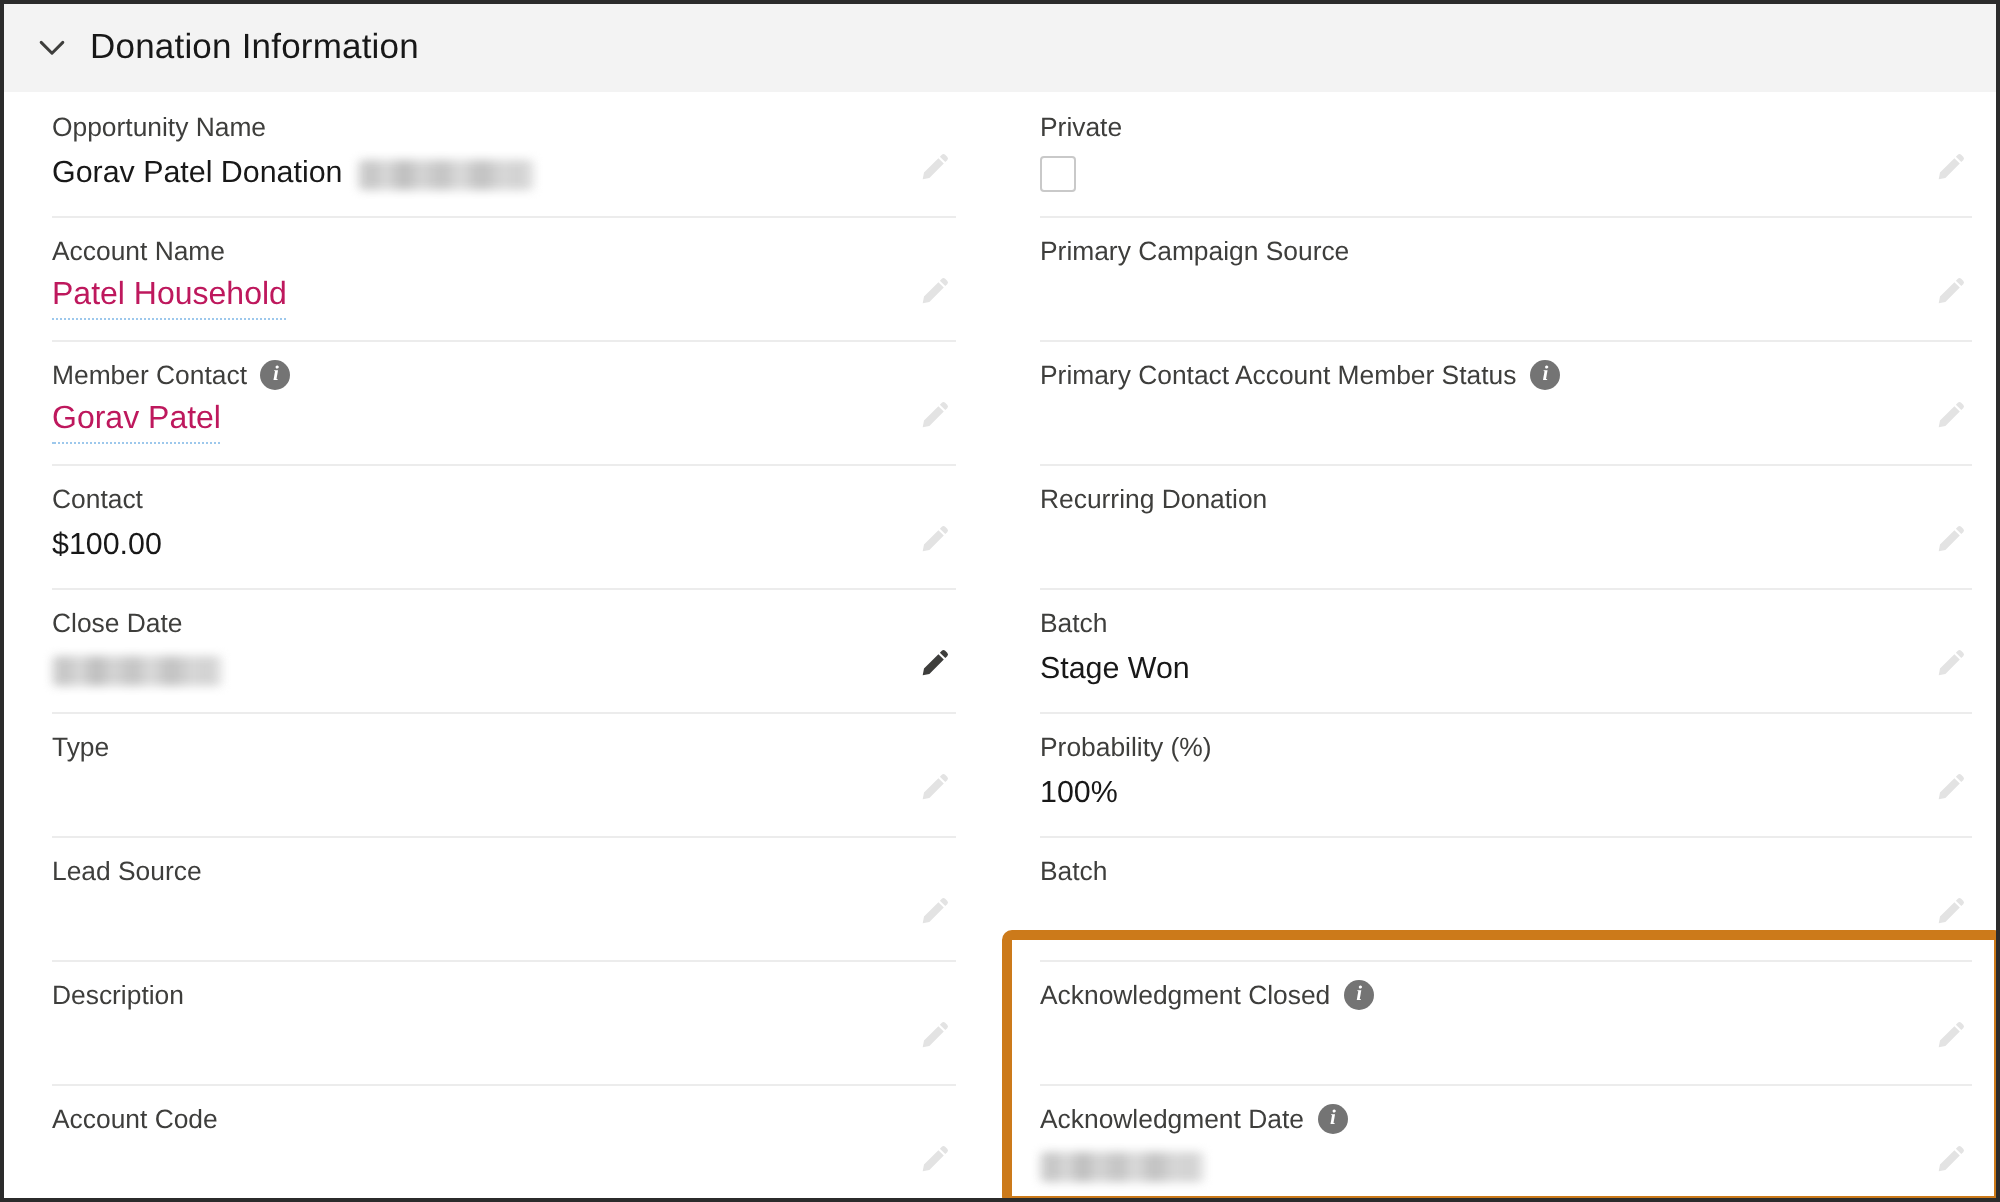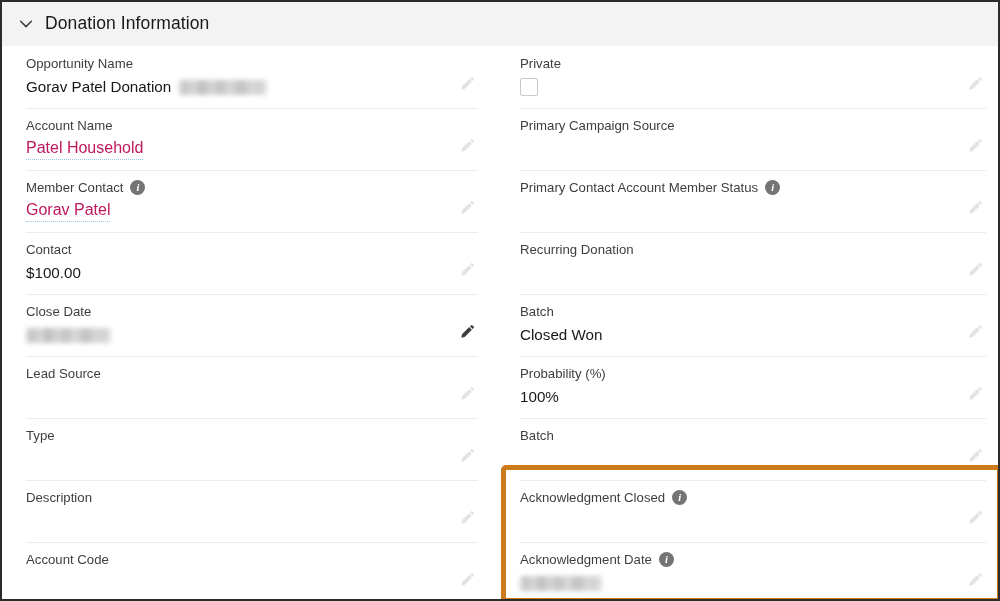--- a/index.html
+++ b/index.html
@@ -250,32 +250,32 @@
             <span class="redacted" style="width: 85px;"></span>
           </div>
           <div class="edit-btn dark">
             <svg viewBox="0 0 16 16" aria-hidden="true">
               <path d="M11.9 1.4a1.2 1.2 0 0 1 1.7 0l1 1a1.2 1.2 0 0 1 0 1.7l-.95.95-2.7-2.7.95-.95zM10.2 3.1l2.7 2.7-7.2 7.2-3.35.65.65-3.35 7.2-7.2z"></path>
             </svg>
           </div>
         </div>
         <div class="field">
           <div class="field-label">
+            <span>Type</span>
+          </div>
+          <div class="field-value empty"></div>
+          <div class="edit-btn light">
+            <svg viewBox="0 0 16 16" aria-hidden="true">
+              <path d="M11.9 1.4a1.2 1.2 0 0 1 1.7 0l1 1a1.2 1.2 0 0 1 0 1.7l-.95.95-2.7-2.7.95-.95zM10.2 3.1l2.7 2.7-7.2 7.2-3.35.65.65-3.35 7.2-7.2z"></path>
+            </svg>
+          </div>
+        </div>
+        <div class="field">
+          <div class="field-label">
             <span>Lead Source</span>
-          </div>
-          <div class="field-value empty"></div>
-          <div class="edit-btn light">
-            <svg viewBox="0 0 16 16" aria-hidden="true">
-              <path d="M11.9 1.4a1.2 1.2 0 0 1 1.7 0l1 1a1.2 1.2 0 0 1 0 1.7l-.95.95-2.7-2.7.95-.95zM10.2 3.1l2.7 2.7-7.2 7.2-3.35.65.65-3.35 7.2-7.2z"></path>
-            </svg>
-          </div>
-        </div>
-        <div class="field">
-          <div class="field-label">
-            <span>Type</span>
           </div>
           <div class="field-value empty"></div>
           <div class="edit-btn light">
             <svg viewBox="0 0 16 16" aria-hidden="true">
               <path d="M11.9 1.4a1.2 1.2 0 0 1 1.7 0l1 1a1.2 1.2 0 0 1 0 1.7l-.95.95-2.7-2.7.95-.95zM10.2 3.1l2.7 2.7-7.2 7.2-3.35.65.65-3.35 7.2-7.2z"></path>
             </svg>
           </div>
         </div>
         <div class="field">
           <div class="field-label">
@@ -346,21 +346,21 @@
             <svg viewBox="0 0 16 16" aria-hidden="true">
               <path d="M11.9 1.4a1.2 1.2 0 0 1 1.7 0l1 1a1.2 1.2 0 0 1 0 1.7l-.95.95-2.7-2.7.95-.95zM10.2 3.1l2.7 2.7-7.2 7.2-3.35.65.65-3.35 7.2-7.2z"></path>
             </svg>
           </div>
         </div>
         <div class="field">
           <div class="field-label">
             <span>Batch</span>
           </div>
           <div class="field-value">
-            <span>Closed Won</span>
+            <span>Stage Won</span>
           </div>
           <div class="edit-btn light">
             <svg viewBox="0 0 16 16" aria-hidden="true">
               <path d="M11.9 1.4a1.2 1.2 0 0 1 1.7 0l1 1a1.2 1.2 0 0 1 0 1.7l-.95.95-2.7-2.7.95-.95zM10.2 3.1l2.7 2.7-7.2 7.2-3.35.65.65-3.35 7.2-7.2z"></path>
             </svg>
           </div>
         </div>
         <div class="field">
           <div class="field-label">
             <span>Probability (%)</span>

